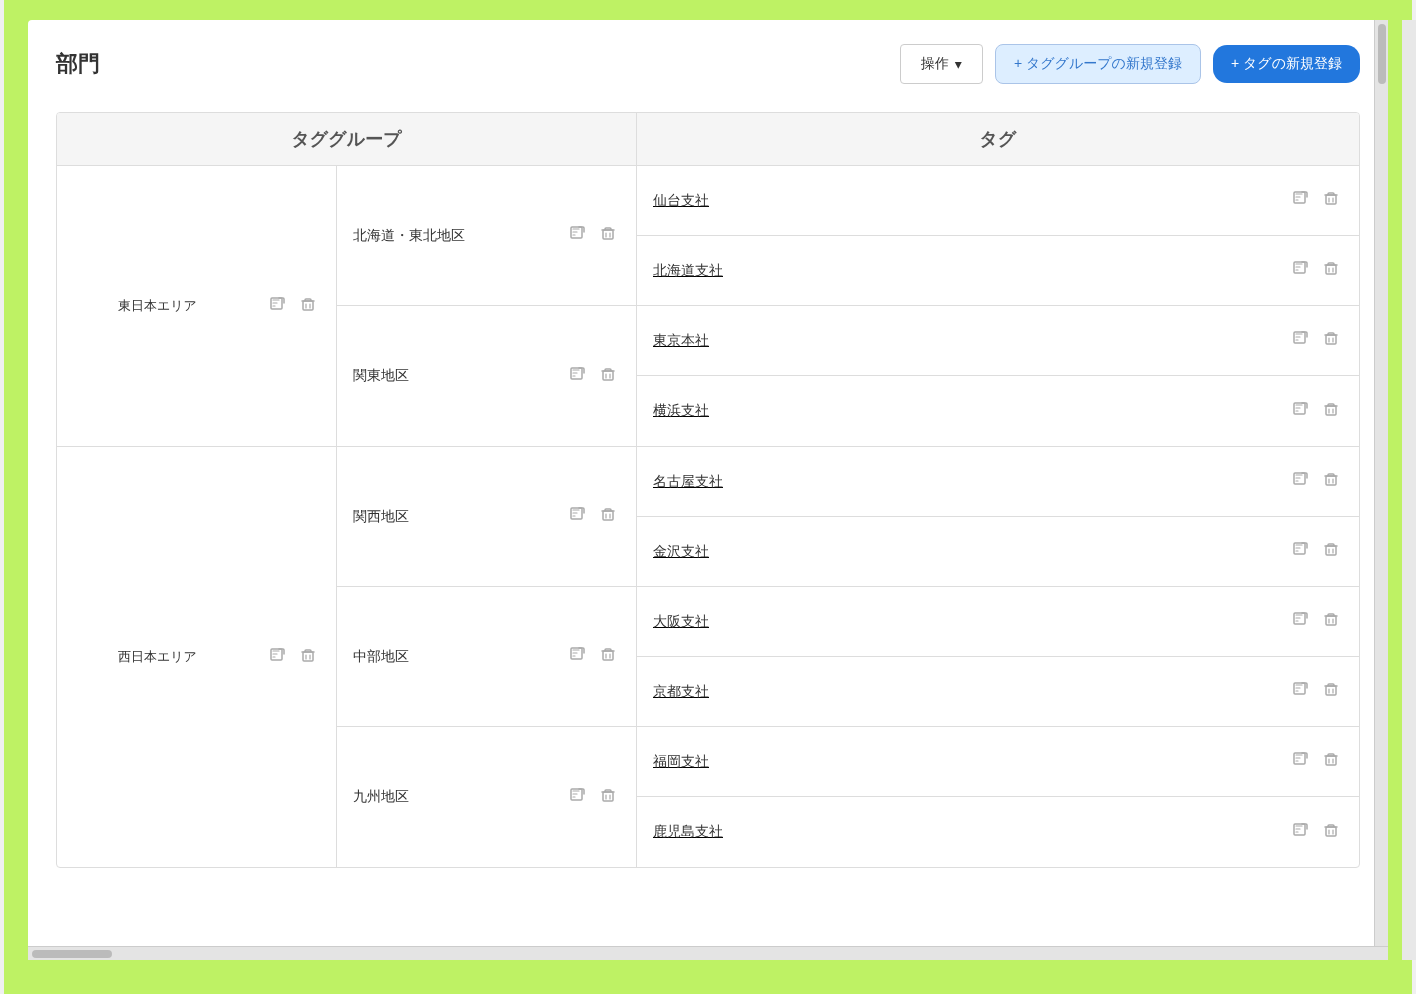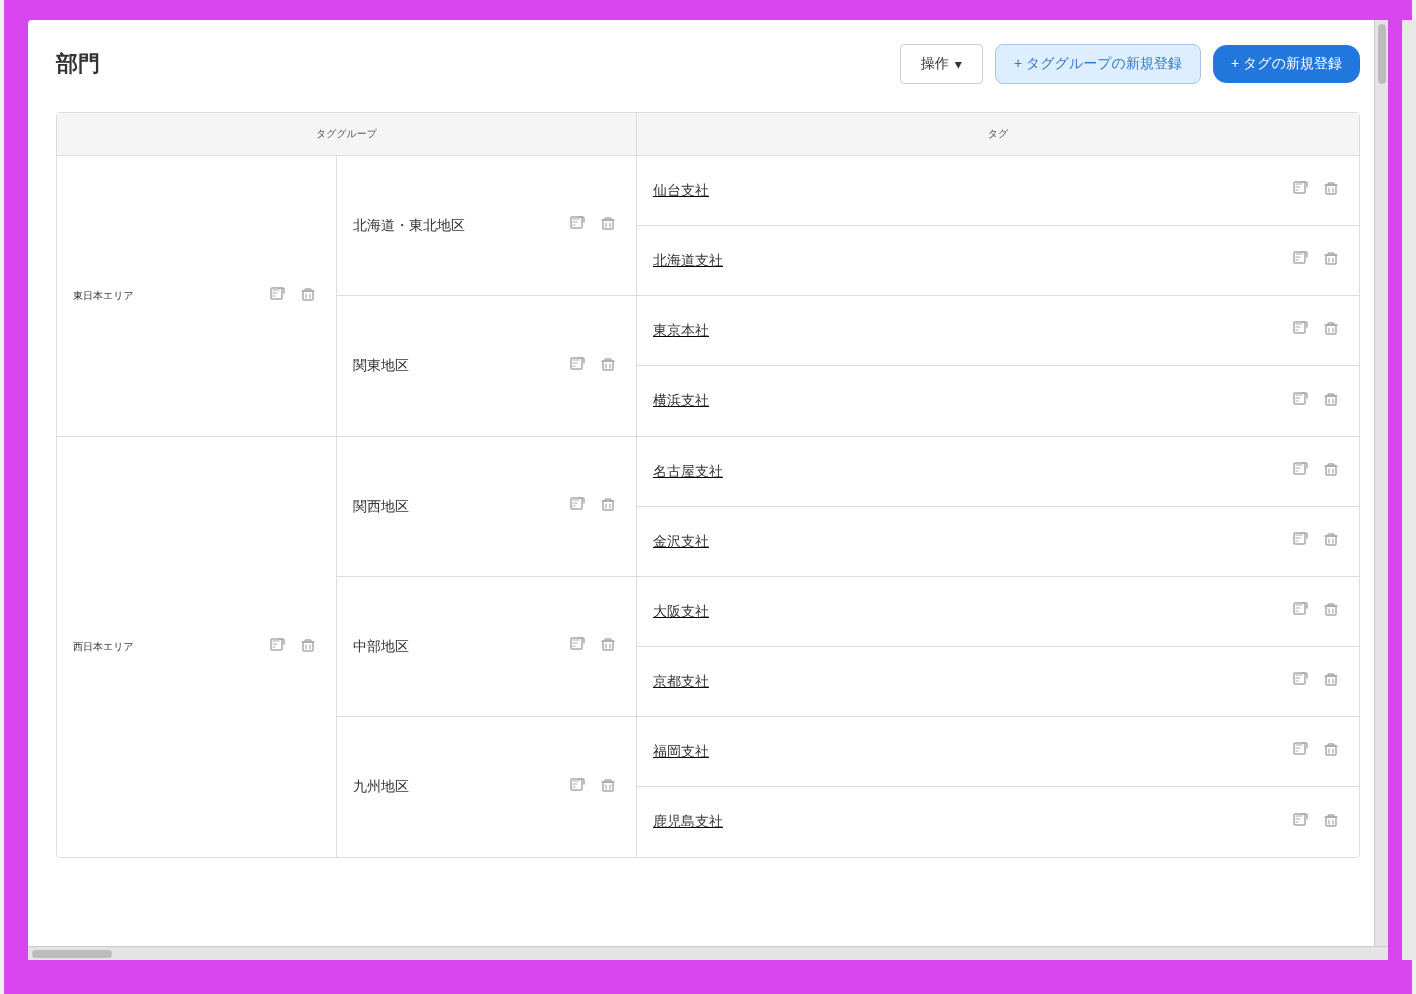--- a/index.html
+++ b/index.html
@@ -6,21 +6,21 @@
     body {
       font-family: 'Hiragino Sans', 'Hiragino Kaku Gothic ProN', 'Meiryo', sans-serif;
       background: #f0f0f0;
       min-height: 994px;
       display: flex;
       align-items: flex-start;
       justify-content: center;
     }
 
     .page-wrapper {
-      background: #d946ef;
+      background: #bef264;
       width: 1408px;
       min-height: 994px;
       padding: 20px 0;
       position: relative;
     }
 
     .main-container {
       background: #ffffff;
       margin: 0 auto;
       width: 1360px;
@@ -110,22 +110,22 @@
 
     .table-header {
       display: grid;
       grid-template-columns: 580px 1fr;
       background: #f5f5f5;
       border-bottom: 1px solid #ddd;
     }
 
     .table-header-cell {
       padding: 14px 16px;
-      font-size: 10px;
-      font-weight: 400;
+      font-size: 18px;
+      font-weight: 700;
       color: #555;
       text-align: center;
       border-right: 1px solid #ddd;
     }
 
     .table-header-cell:last-child {
       border-right: none;
     }
 
     
@@ -159,22 +159,23 @@
       width: 280px;
       border-right: 1px solid #ddd;
       display: flex;
       align-items: center;
       justify-content: space-between;
       padding: 0 16px;
       flex-shrink: 0;
     }
 
     .area-name {
-      font-size: 10px;
+      font-size: 13px;
       color: #333;
+      margin-left: 45px;
     }
 
     .subgroup-column {
       flex: 1;
       display: flex;
       flex-direction: column;
     }
 
     .subgroup-row {
       display: flex;

